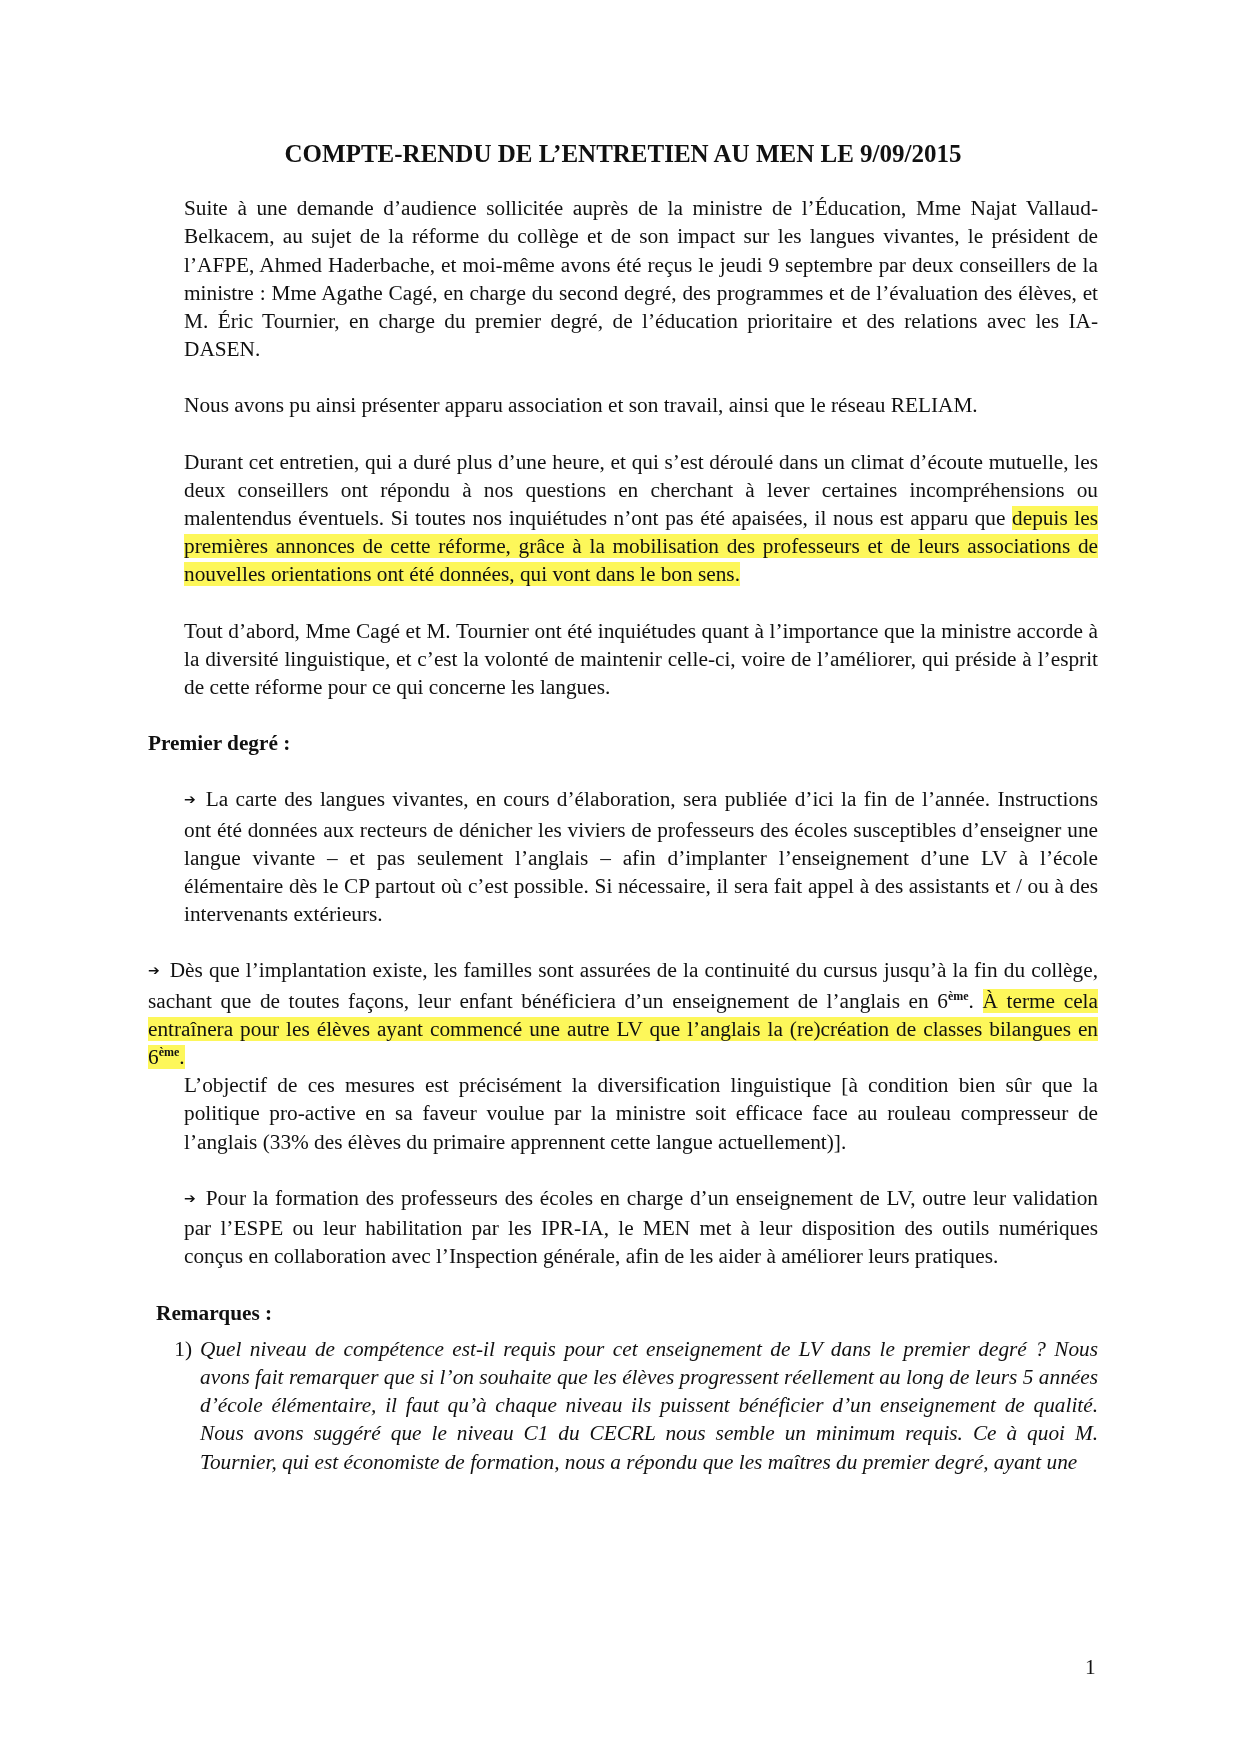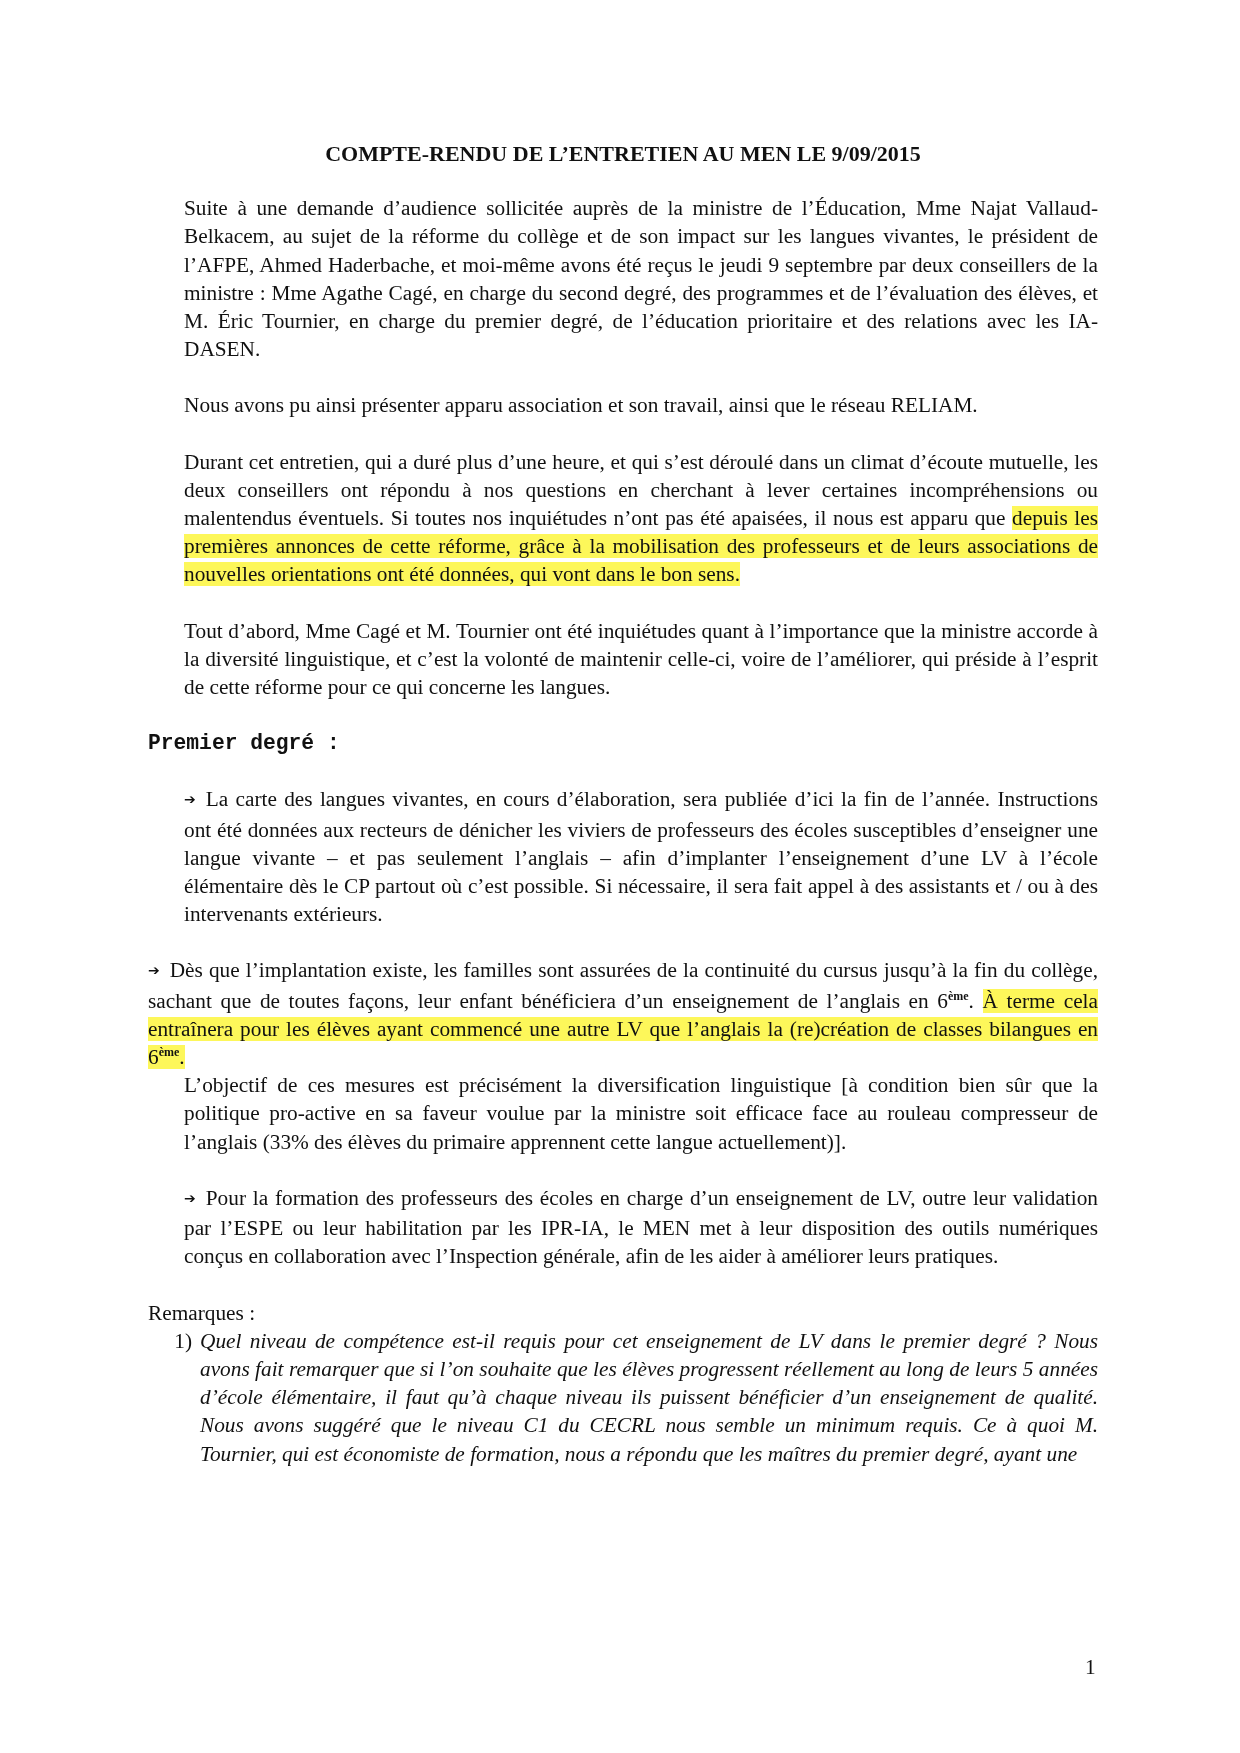--- a/index.html
+++ b/index.html
@@ -1,24 +1,24 @@
 <!DOCTYPE html>
 <html><head>
 <meta charset="utf-8">
 <style>
   html, body { margin: 0; padding: 0; background: #ffffff; }
   body { width: 1240px; height: 1753px; position: relative; overflow: hidden;
          font-family: "Liberation Serif", "DejaVu Serif", serif; color: #111; }
   .page { position: absolute; left: 148px; top: 140px; width: 950px; font-size: 21.3px; line-height: 28.2px; }
-  .title { text-align: center; font-weight: bold; font-size: 22px; margin: 0 0 26px 0; }
+  .title { text-align: center; font-weight: bold; font-size: 25px; margin: 0 0 26px 0; }
   p { margin: 0; text-align: justify; }
   .para { margin-bottom: 28px; margin-left: 36px; }
   .hl { background: #fdf75a; }
-  .heading { font-weight: bold; margin: 0 0 28px 0; font-family: Liberation Mono, monospace; }
-  .heading2 { font-weight: normal; margin: 0; }
+  .heading { font-weight: bold; margin: 0 0 28px 0; }
+  .heading2 { font-weight: bold; margin: 8px; }
   .arrow { font-family: "DejaVu Sans", sans-serif; font-size: 14px; margin-right: 10px; position: relative; top: -2px; }
   sup { font-size: 12px; line-height: 0; vertical-align: 8px; font-weight: bold; }
   .li { display: flex; }
   .li .num { width: 52px; text-align: right; padding-right: 8px; flex: none; box-sizing: border-box; padding-left: 24px; }
   .li .txt { flex: 1; text-align: justify; font-style: italic; }
   .pagenum { position: absolute; left: 1085px; top: 1655px; font-size: 21.3px; font-family: "Liberation Serif", serif; }
 </style>
 </head>
 <body>
 

